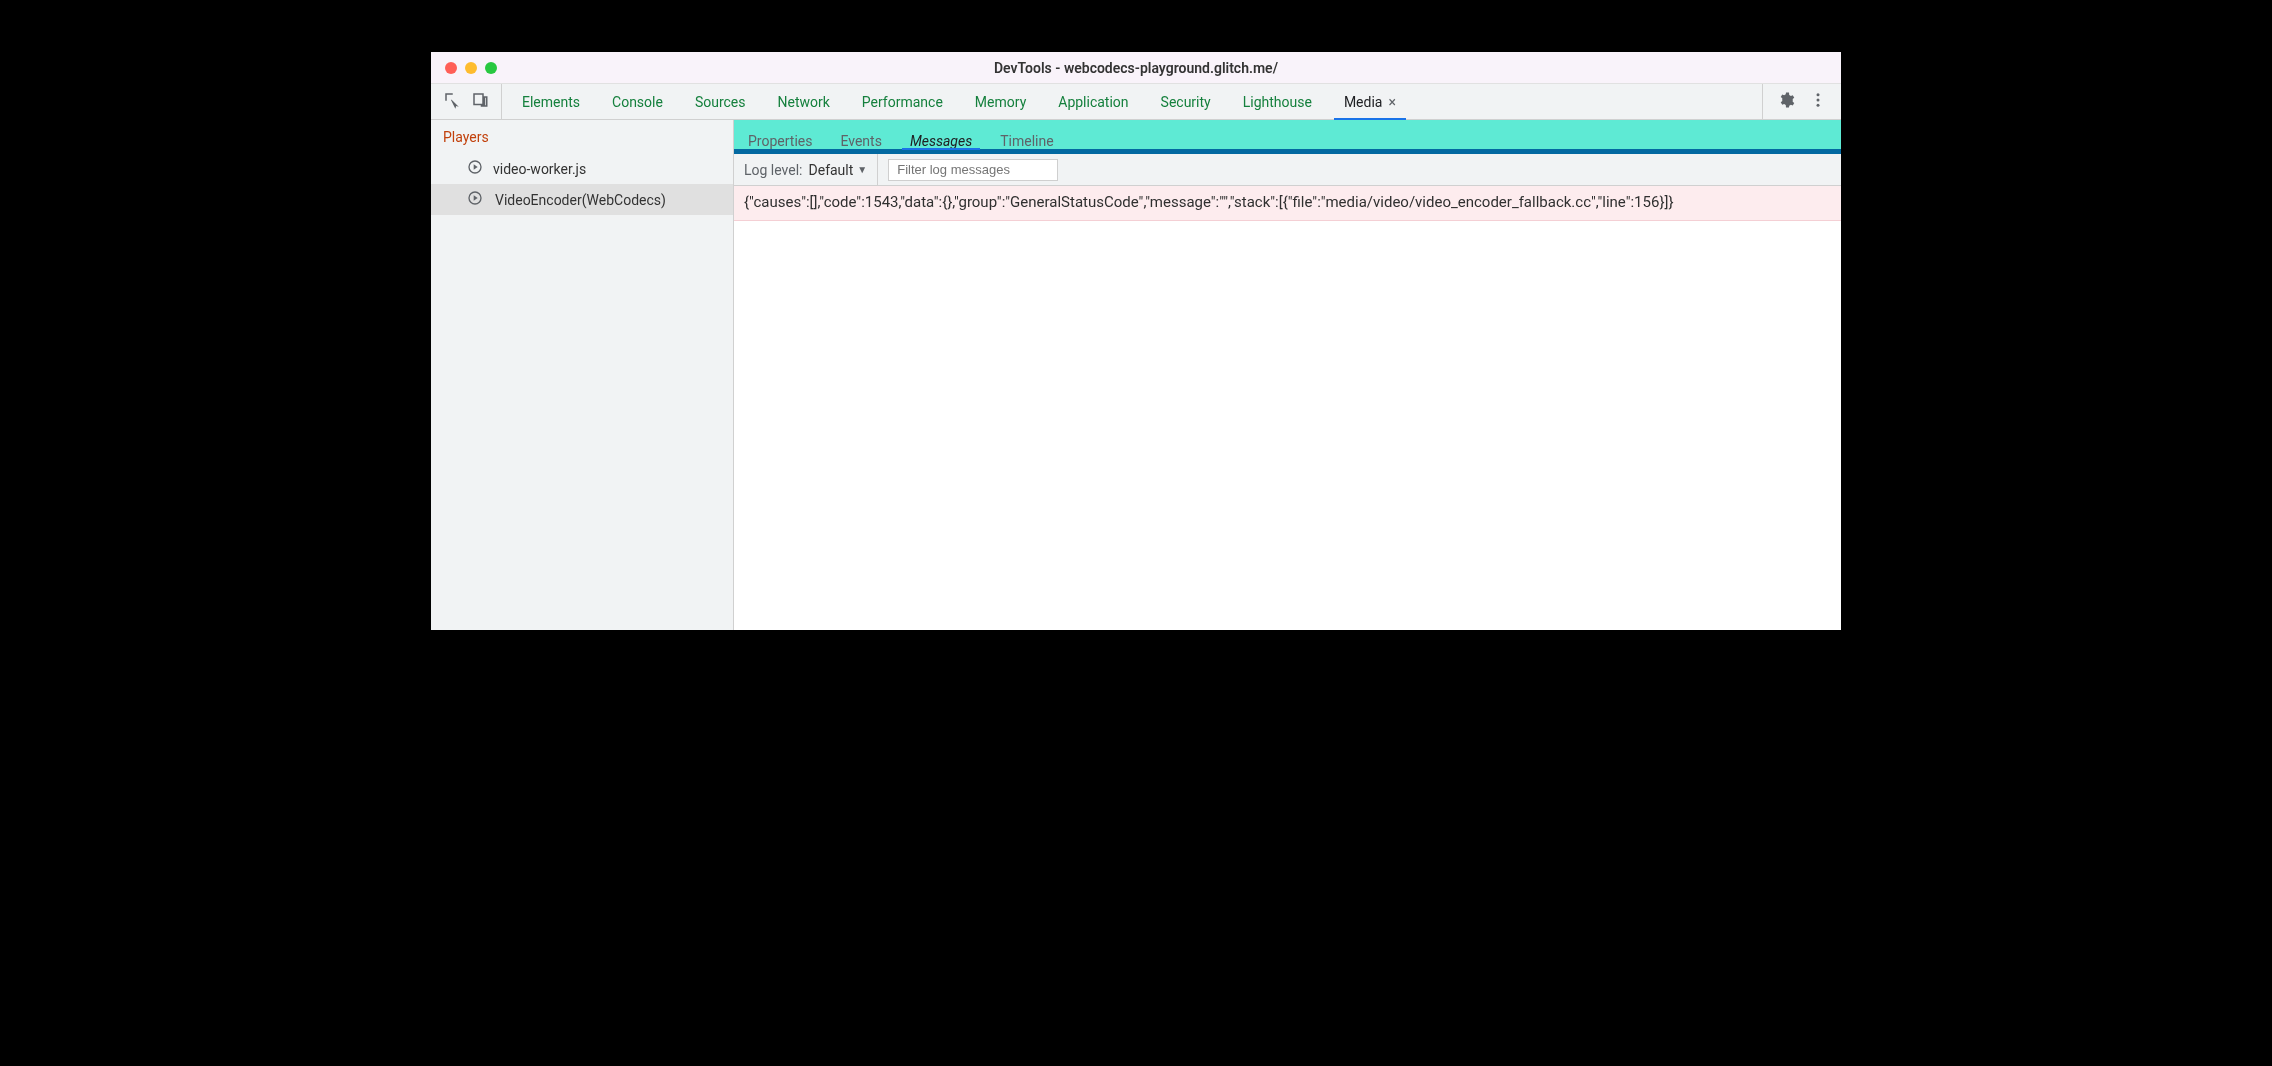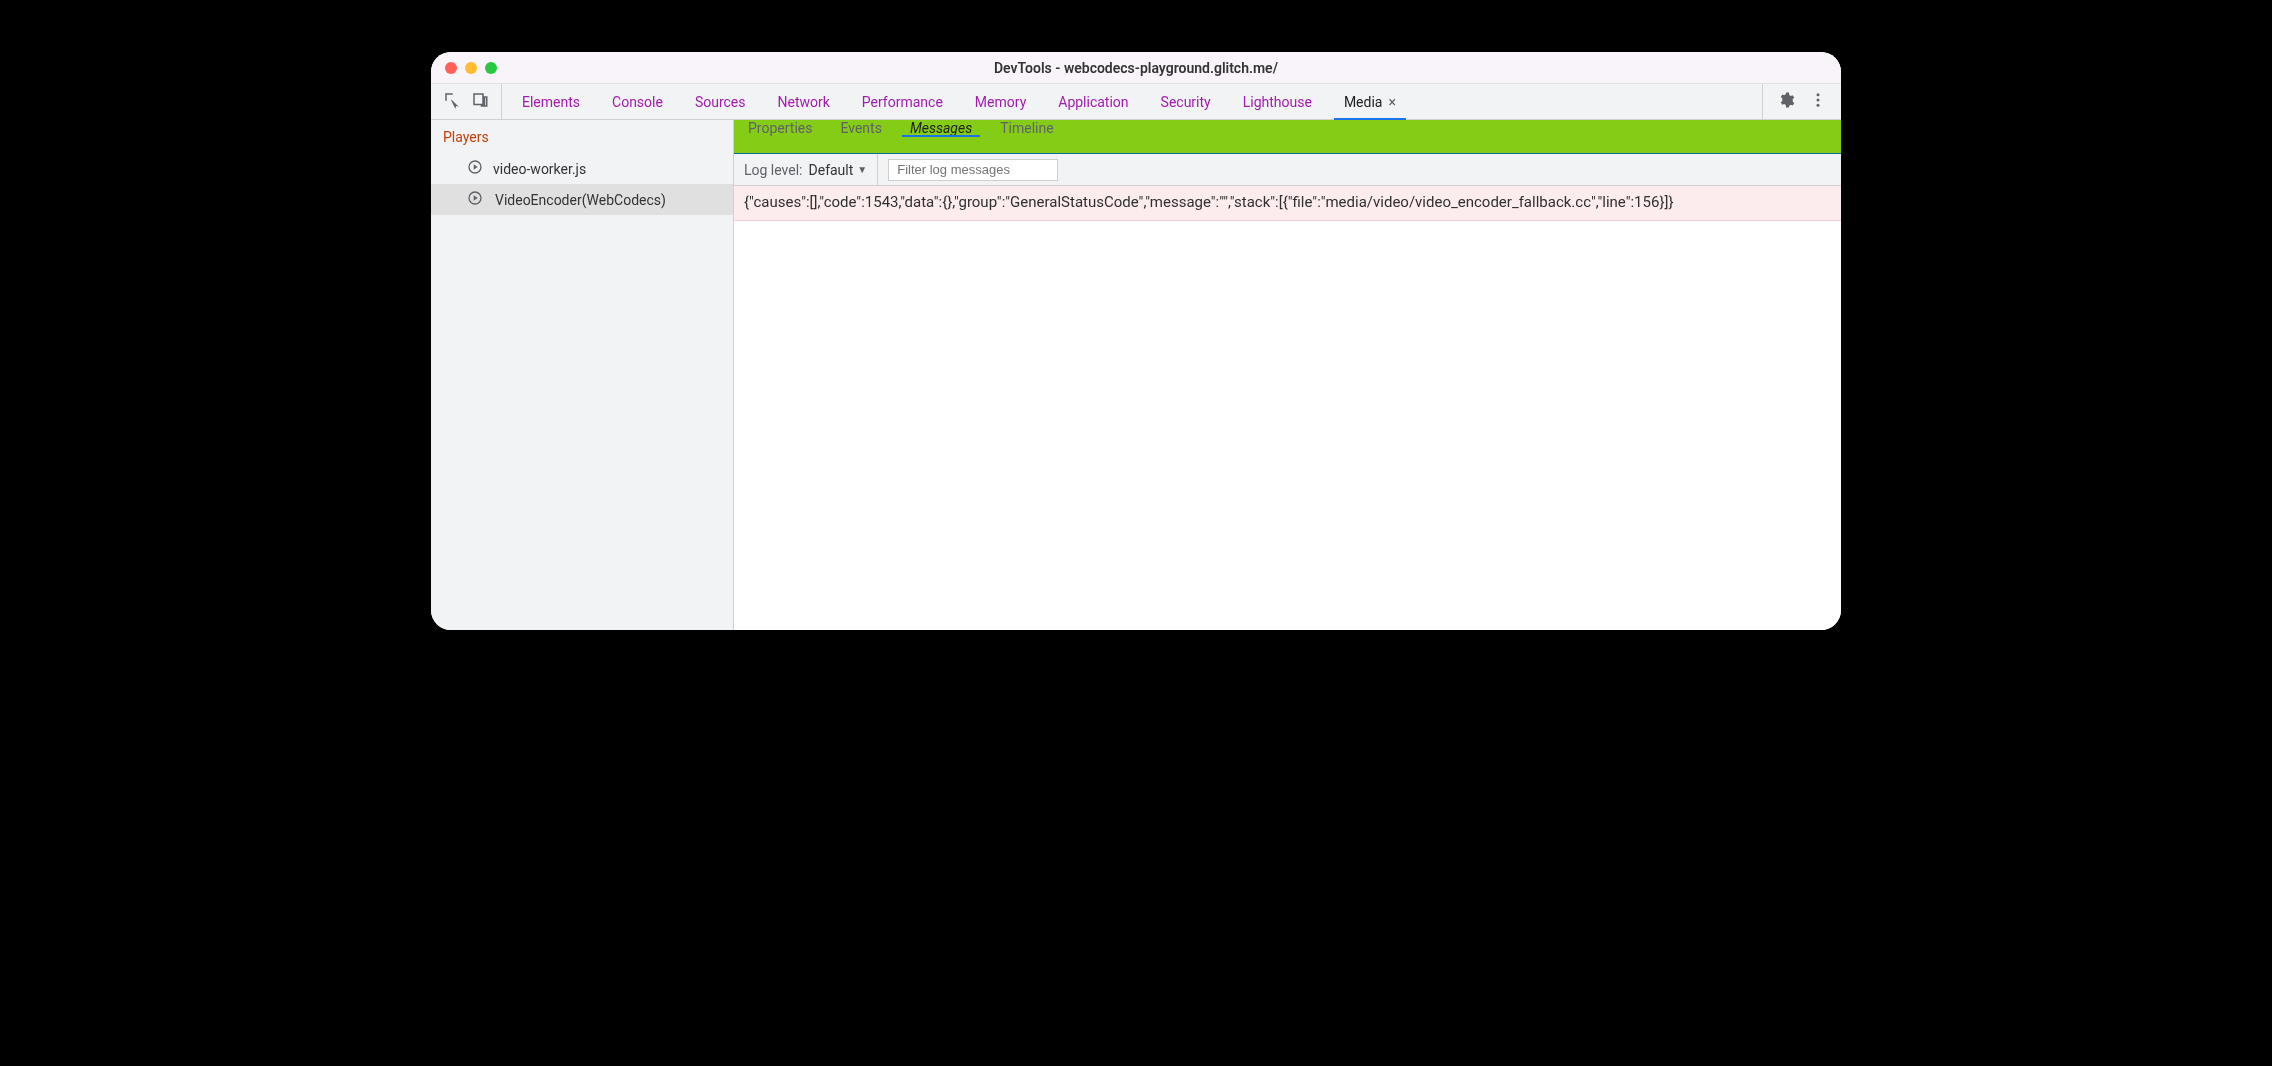--- a/index.html
+++ b/index.html
@@ -12,21 +12,21 @@
     height: 1066px;
     display: flex;
     align-items: flex-start;
     justify-content: center;
     padding-top: 52px;
   }
   .window {
     width: 1410px;
     height: 578px;
     background: #fff;
-    border-radius: 20px;
+    border-radius: 0;
     box-shadow: 0 10px 40px rgba(0,0,0,0.5);
     overflow: hidden;
     display: flex;
     flex-direction: column;
   }
   .titlebar {
     height: 32px;
     background: #f9f3fa;
     display: flex;
     align-items: center;
@@ -77,21 +77,21 @@
     gap: 0;
     padding-left: 4px;
   }
   .tab {
     padding: 0 16px;
     height: 100%;
     display: flex;
     align-items: center;
     cursor: default;
     position: relative;
-    color: #a21caf;
+    color: #15803d;
   }
   .tab.active {
     color: #202124;
   }
   .tab.active::after {
     content:"";
     position: absolute;
     left: 6px; right: 6px; bottom: -1px;
     height: 2px;
     background: #1a73e8;
@@ -142,24 +142,24 @@
   }
 
   .main {
     flex: 1;
     display: flex;
     flex-direction: column;
     min-width: 0;
   }
   .subtabbar {
     height: 34px;
-    background: #84cc16;
-    border-bottom: 1px solid #0369a1;
-    display: flex;
-    align-items: flex-start;
+    background: #5eead4;
+    border-bottom: 5px solid #0369a1;
+    display: flex;
+    align-items: flex-end;
     font-size: 14px;
   }
   .subtab {
     padding: 0 14px;
     display: flex;
     align-items: center;
     color: #5f6368;
     position: relative;
   }
   .subtab.active {

